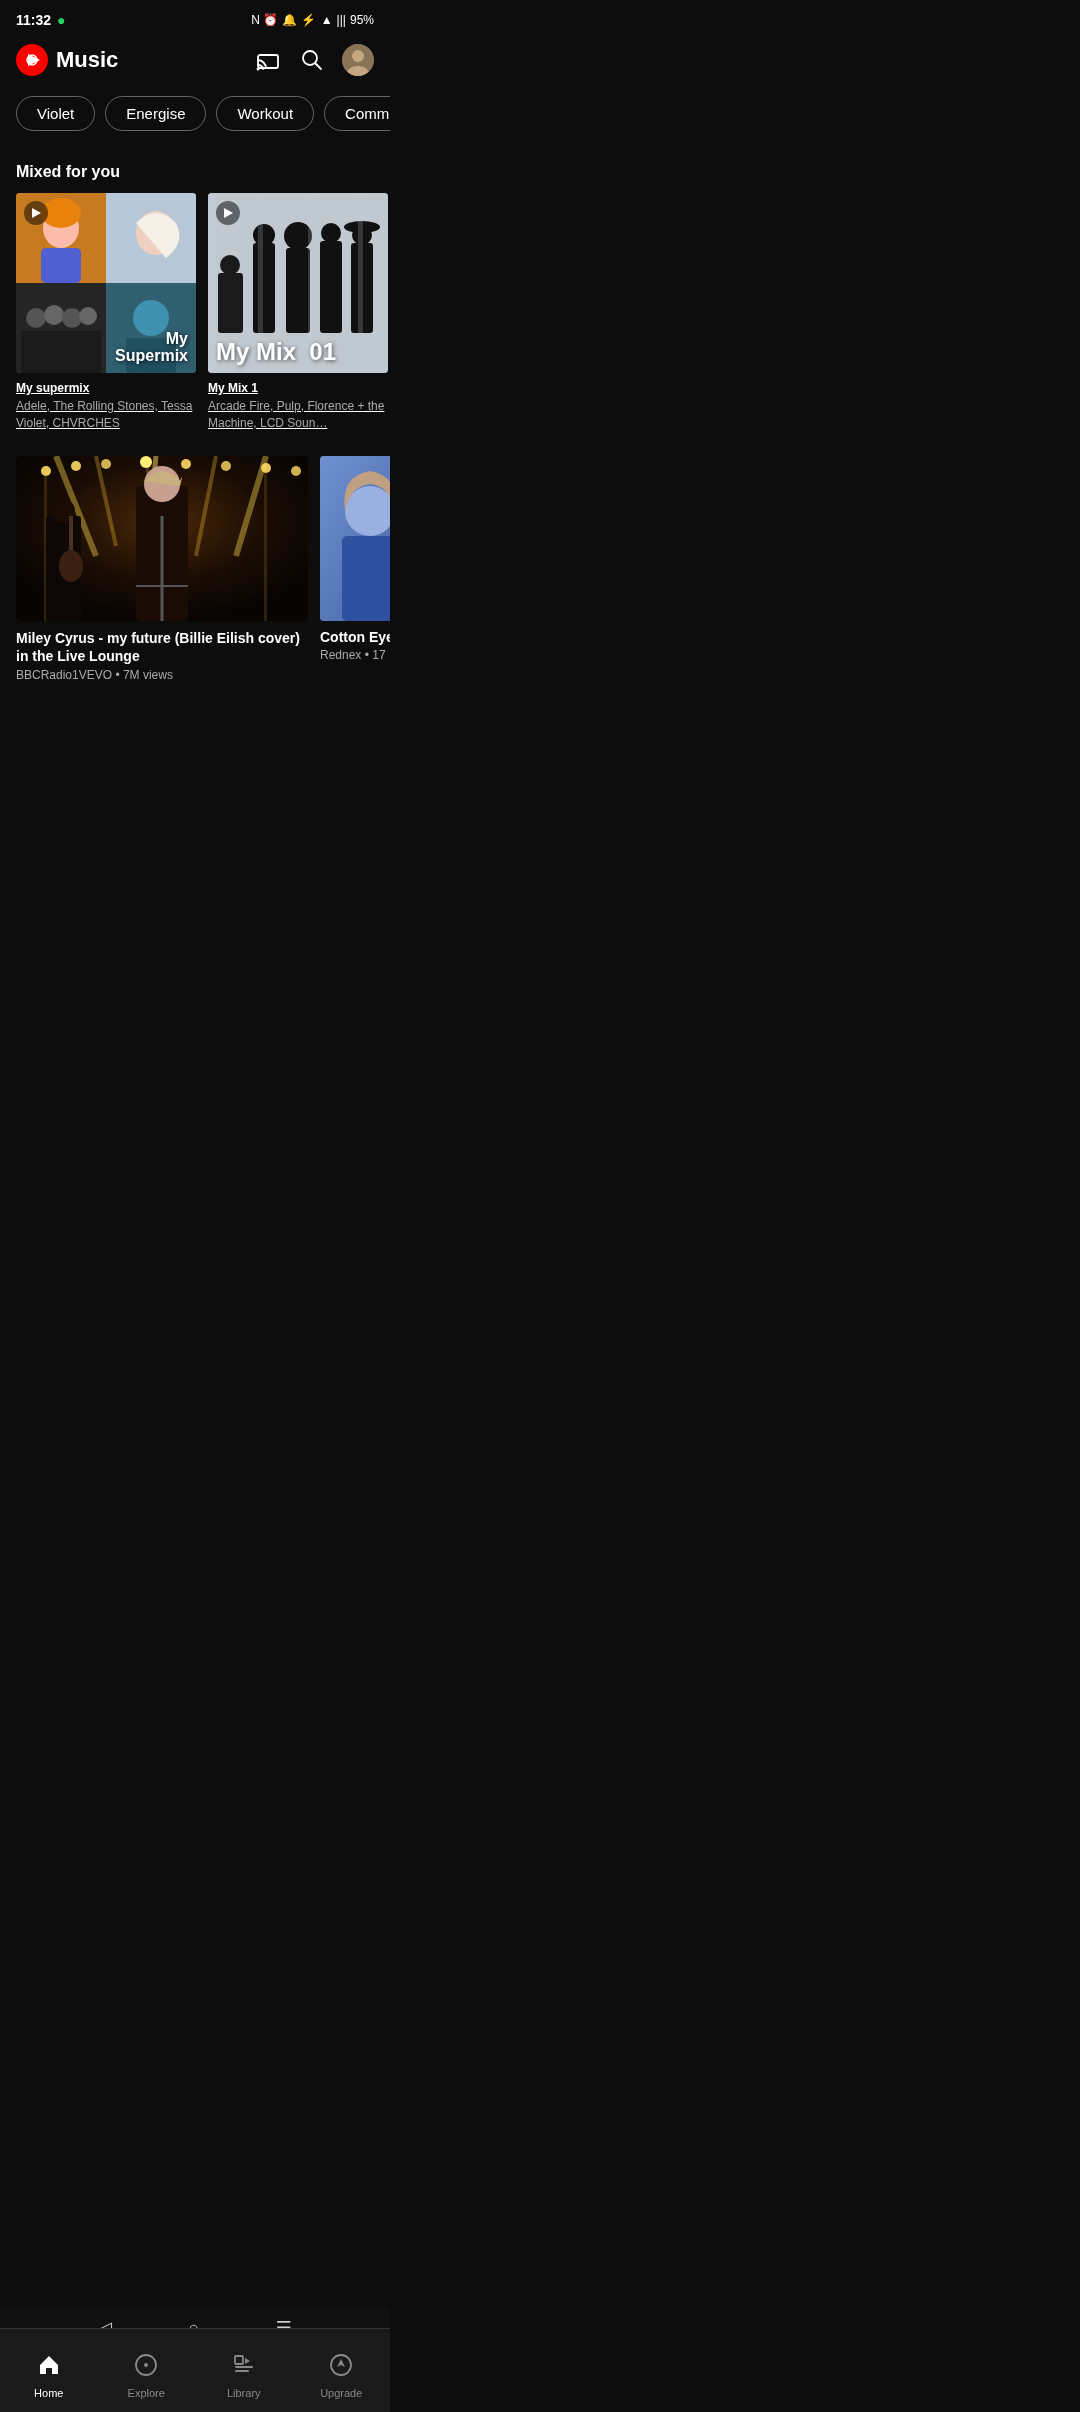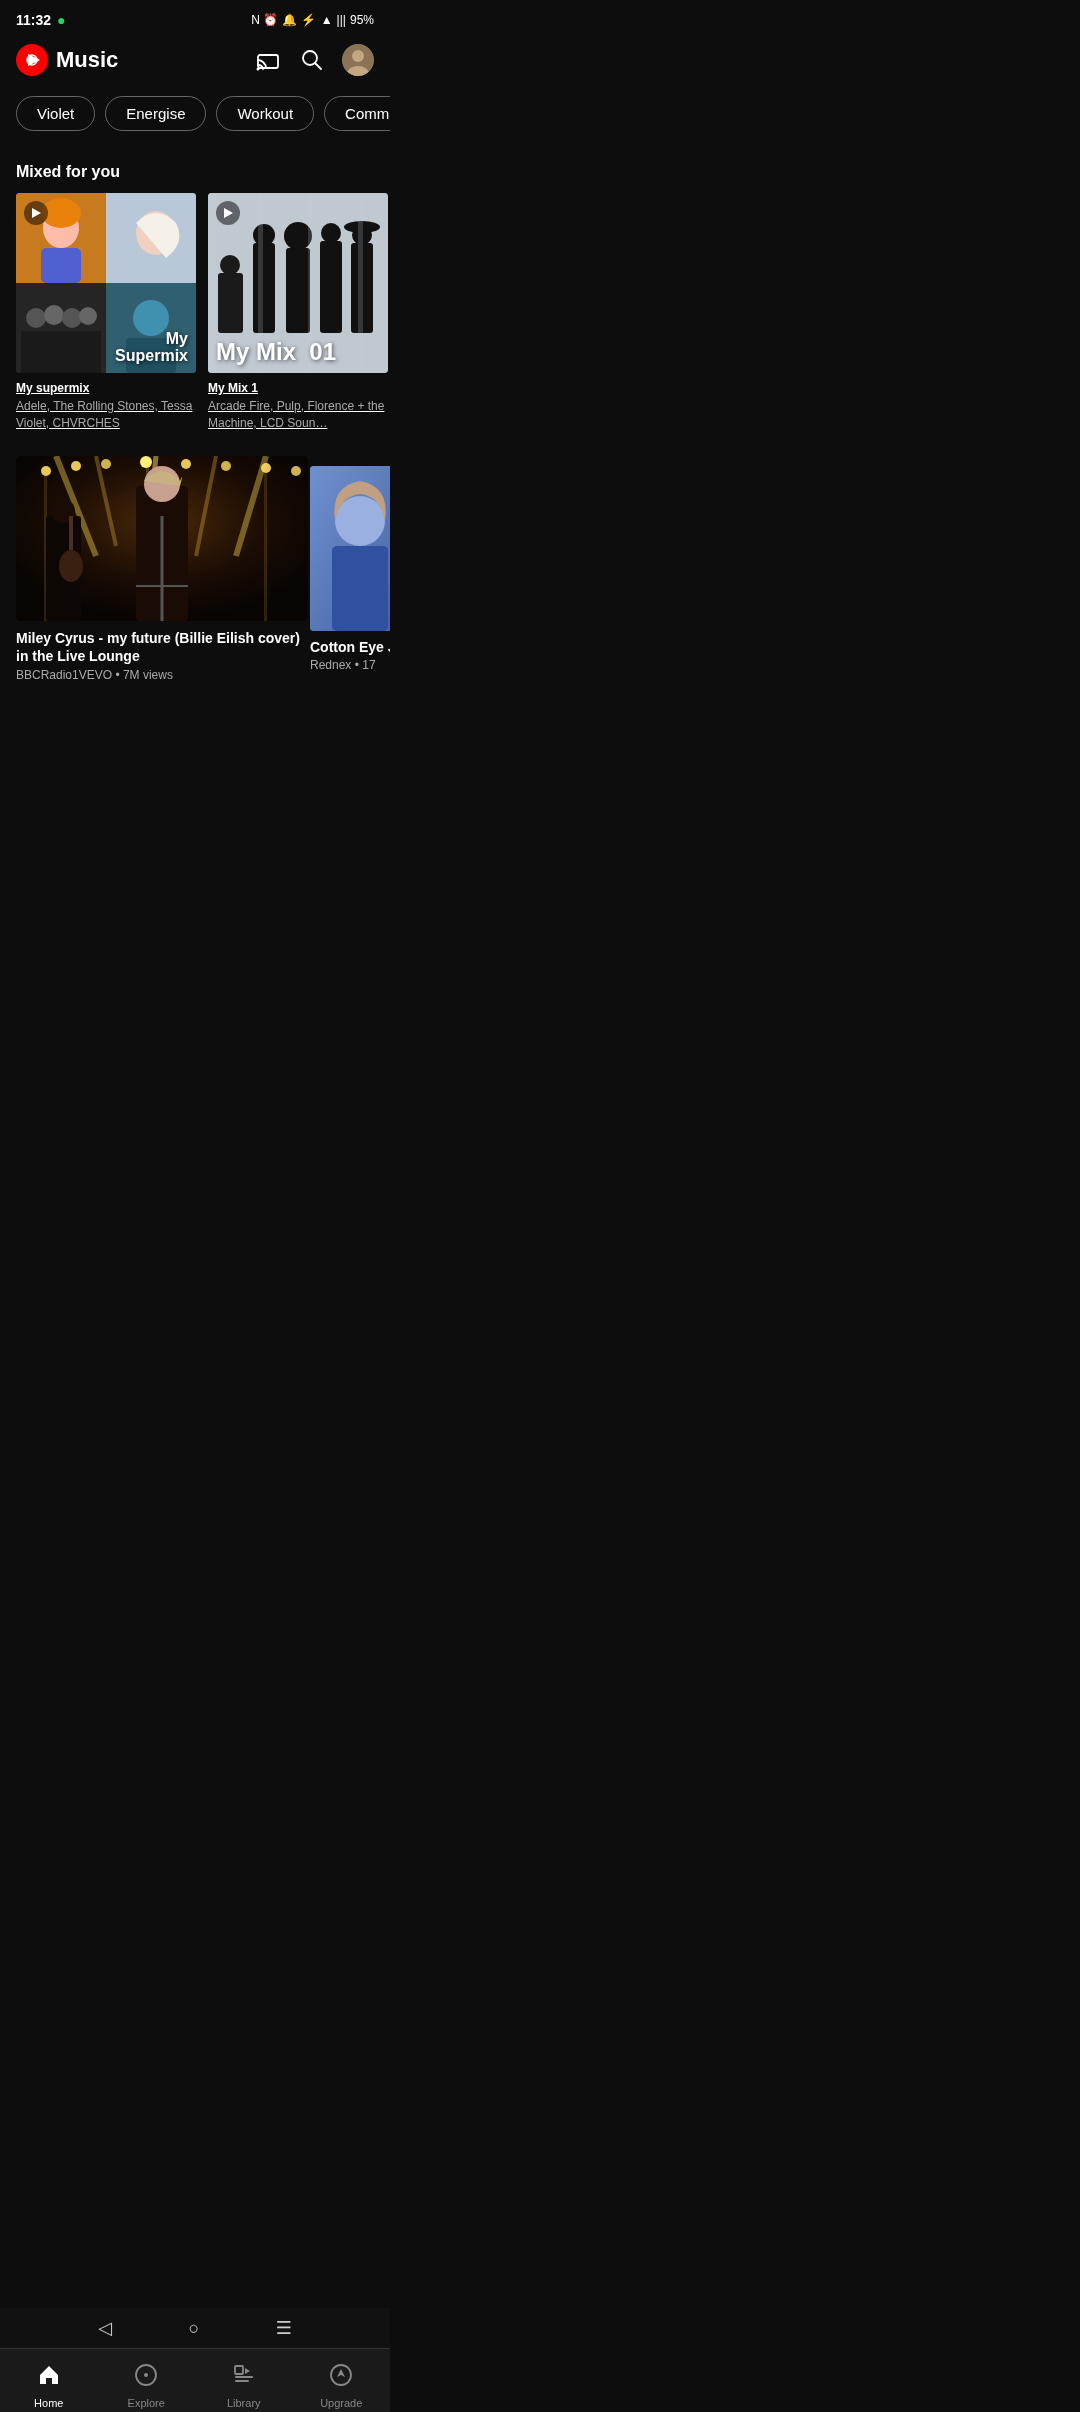--- a/index.html
+++ b/index.html
@@ -172,25 +172,24 @@
       position: relative;
     }
     .supermix-grid .cell {
       overflow: hidden;
       position: relative;
     }
 
     
     .favourites-scroll {
       display: flex;
-      gap: 2px;
+      gap: 12px;
       padding: 0 16px 24px;
       overflow-x: auto;
       scrollbar-width: none;
-      align-items: center;
     }
     .favourites-scroll::-webkit-scrollbar { display: none; }
 
     .fav-card {
       flex: 0 0 auto;
       width: 292px;
       cursor: pointer;
     }
     .fav-card-img {
       width: 292px;
@@ -252,21 +251,21 @@
     .bottom-nav {
       position: fixed;
       bottom: 0;
       width: 390px;
       background: #1a1a1a;
       border-top: 1px solid #333;
       display: flex;
       justify-content: space-around;
       align-items: center;
       padding: 21px 0 10px;
-      height: 64px;
+      height: 84px;
     }
     .nav-item {
       display: flex;
       flex-direction: column;
       align-items: center;
       gap: 4px;
       cursor: pointer;
       flex: 1;
     }
     .nav-icon {

